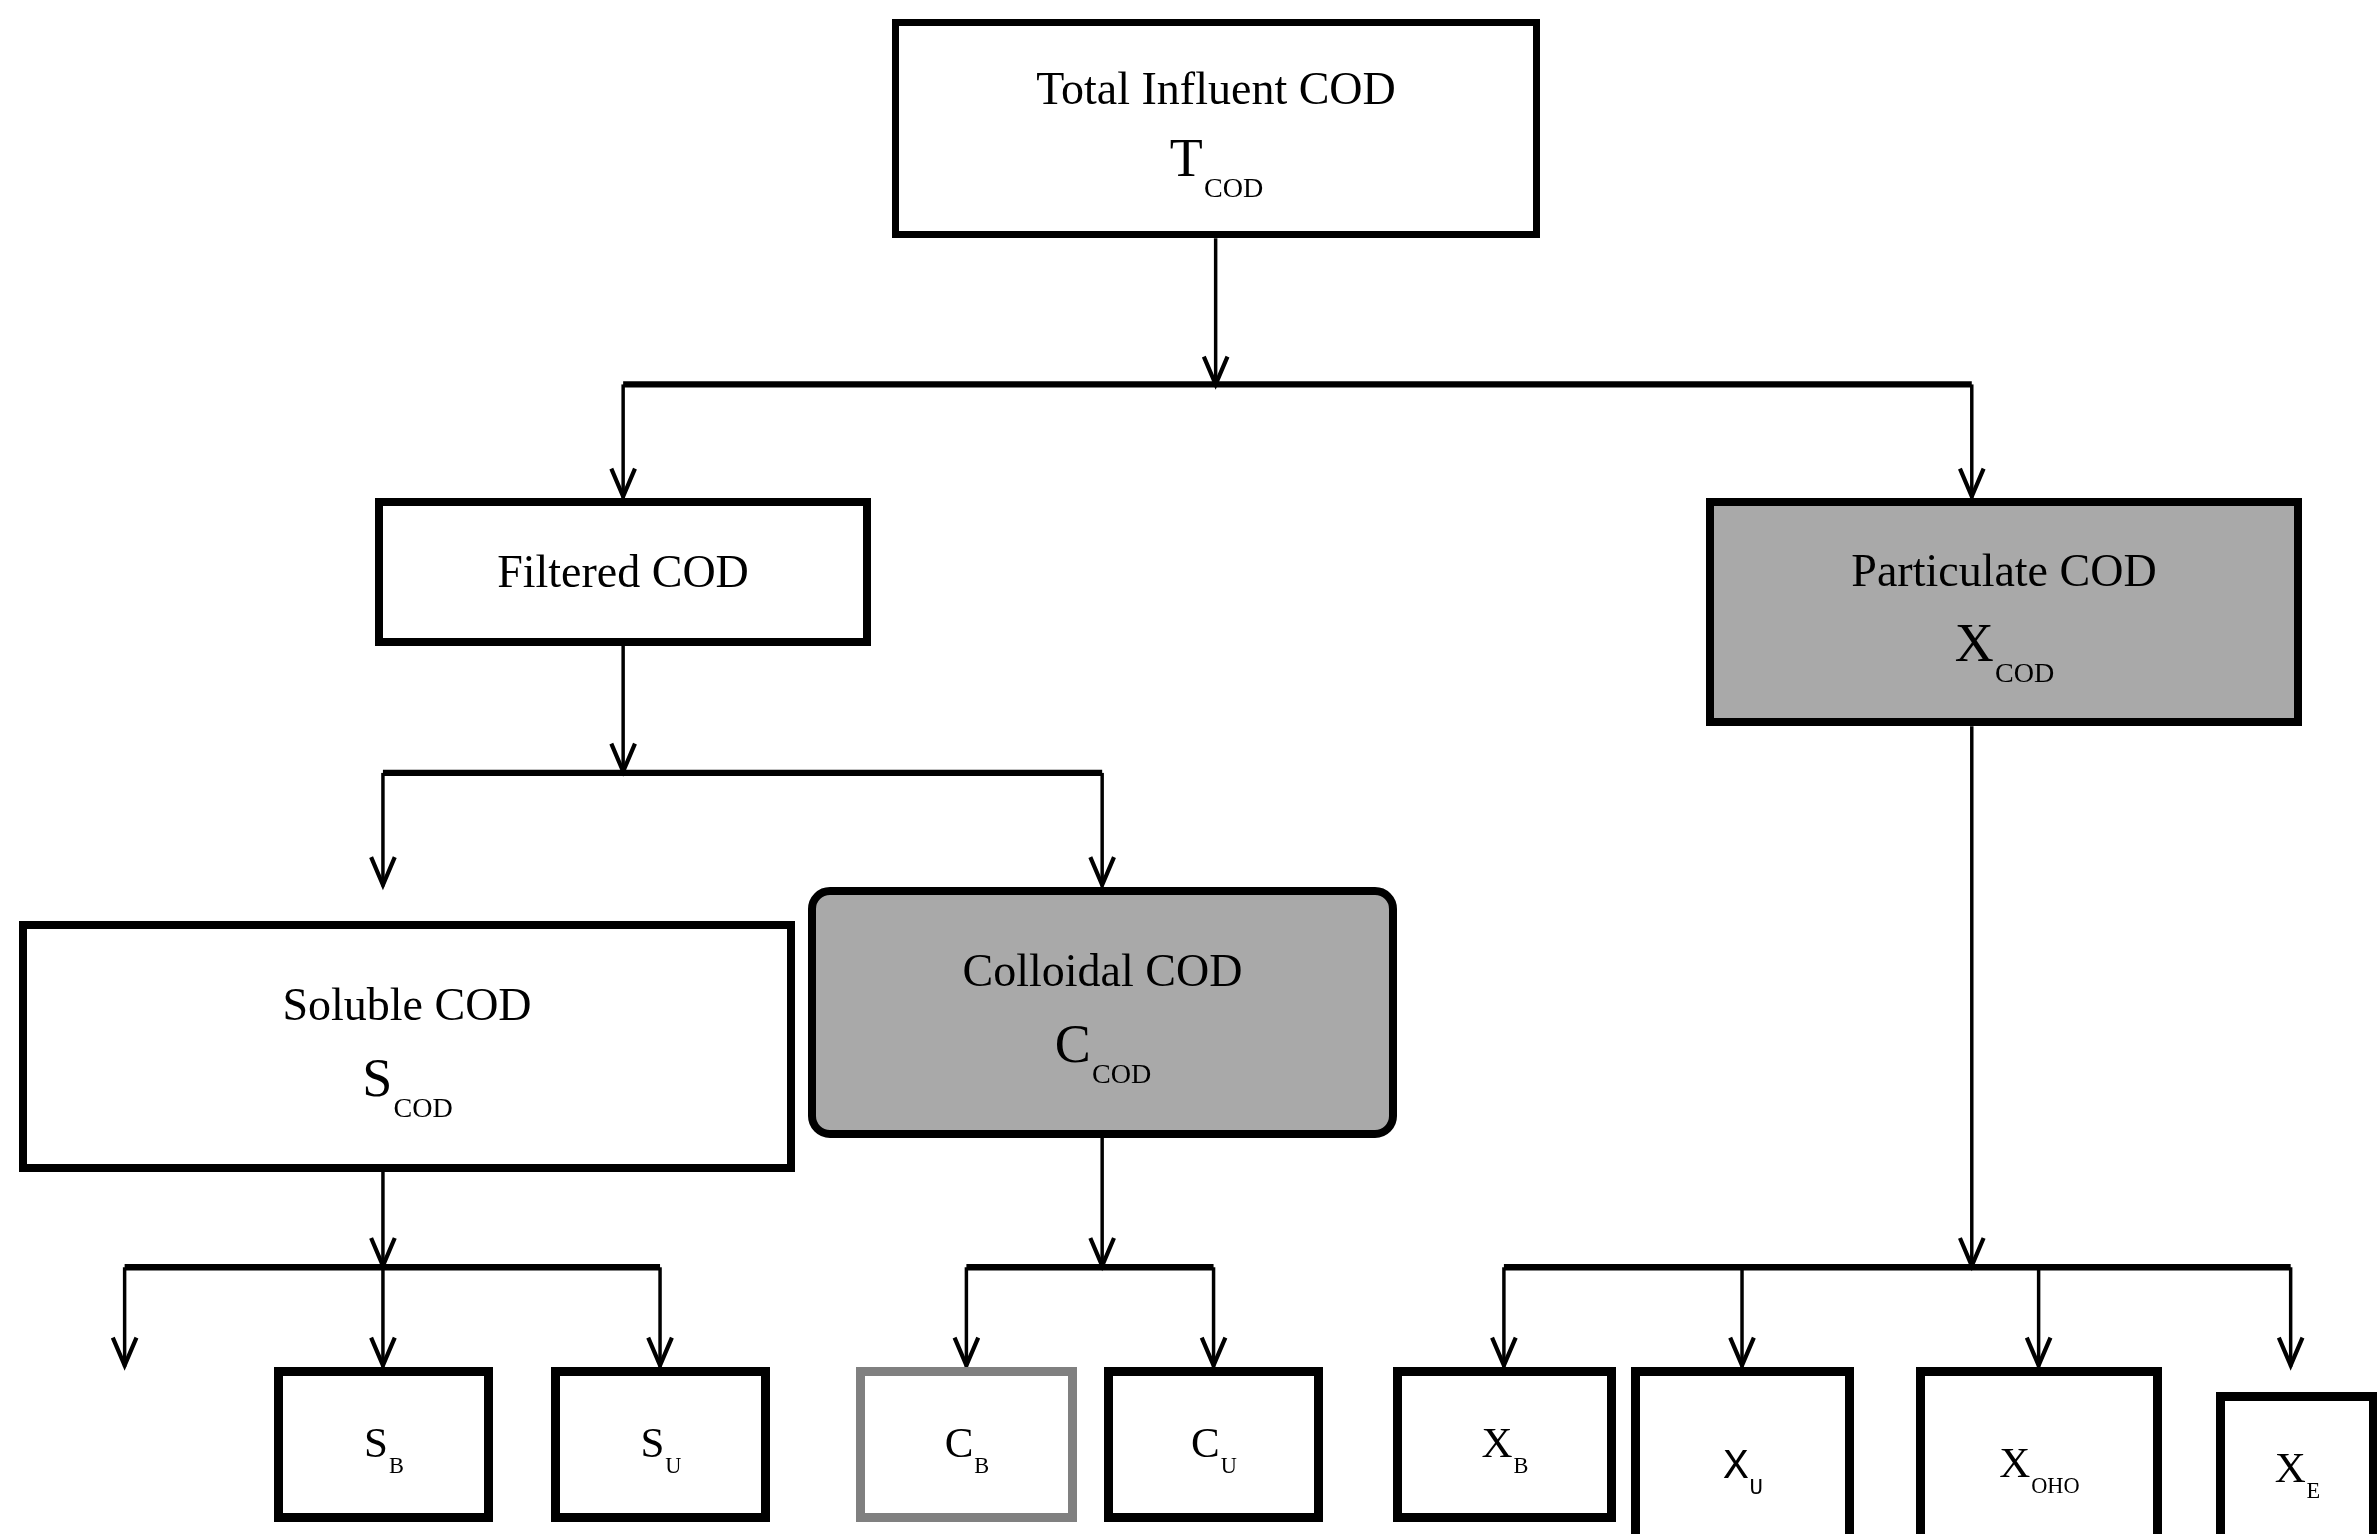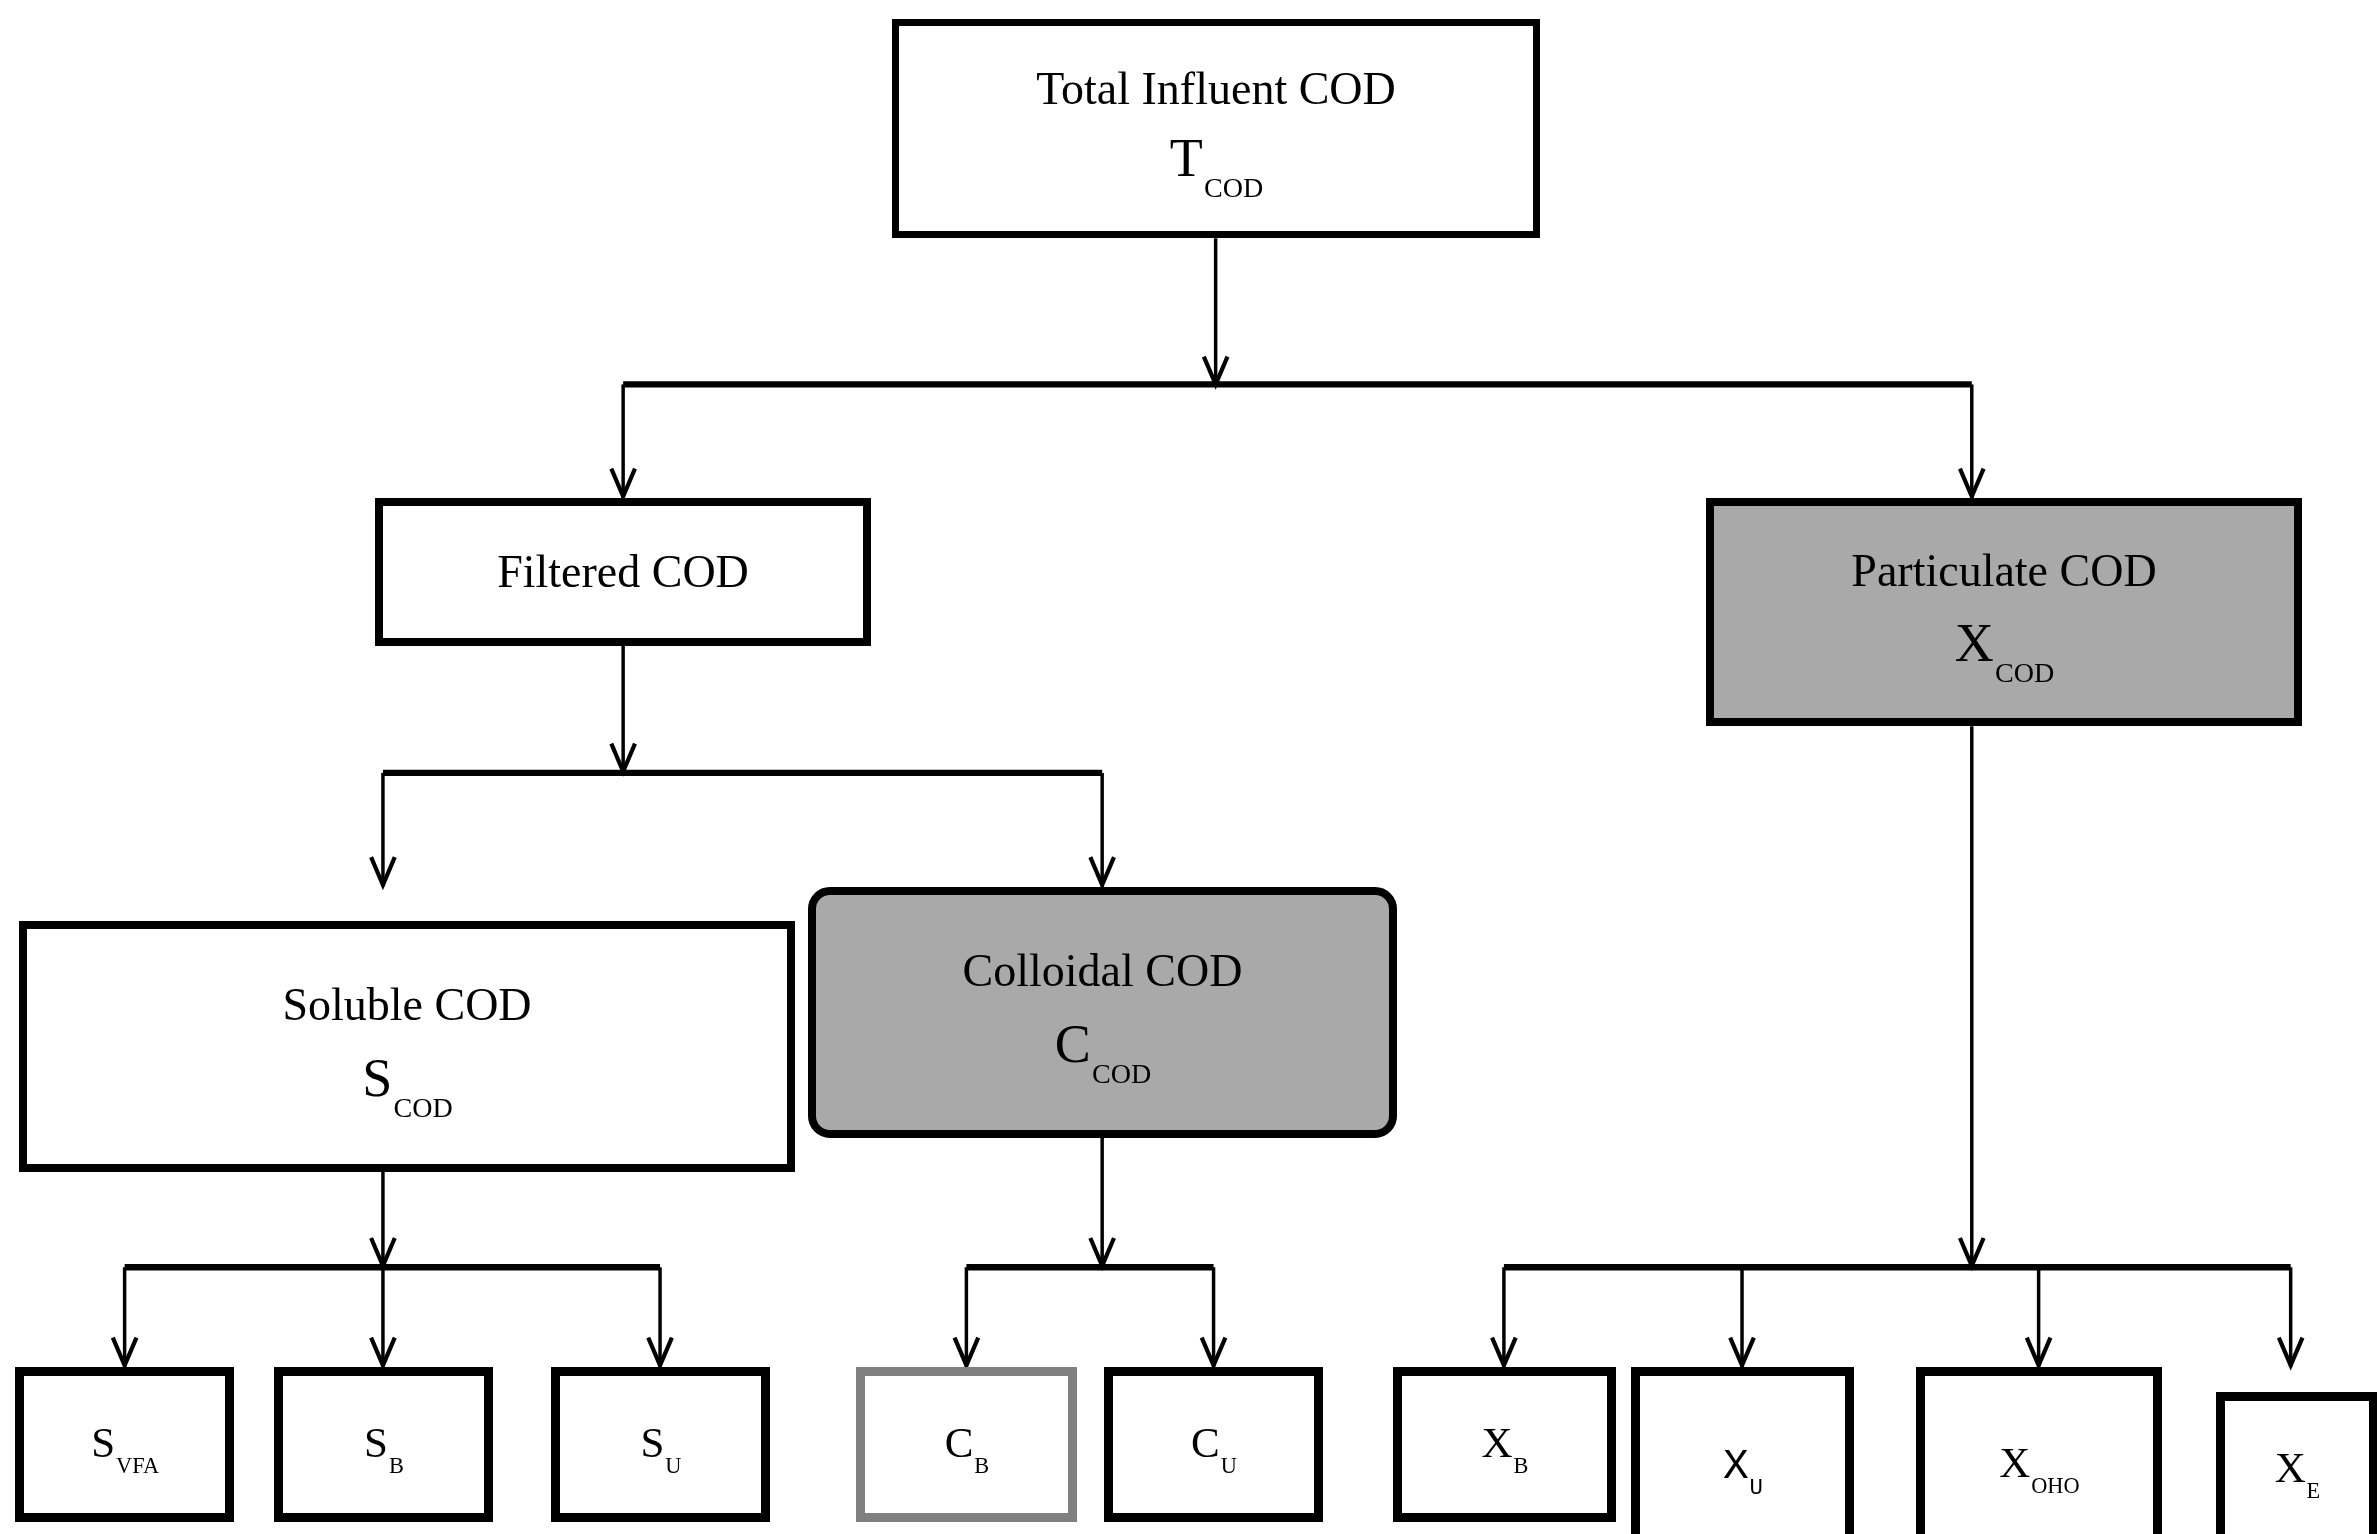--- a/index.html
+++ b/index.html
@@ -141,23 +141,20 @@
   <div class="node" style="left:19px; top:887px; width:776px; height:251px;margin-top:34px;">
     <div class="lbl">Soluble COD</div>
     <div class="sym"><span>S</span><sub>COD</sub></div>
   </div>
 
   <div class="node fill-gray" style="left:808px; top:887px; width:589px; height:251px;border-radius:22px;">
     <div class="lbl">Colloidal COD</div>
     <div class="sym"><span>C</span><sub>COD</sub></div>
   </div>
 
-  <div class="node small b13" style="left:15.3px; top:1367px; width:219px; height:155px;">
-    <div class="sym"><span>S</span><sub>VFA</sub></div>
-  </div>
   <div class="node small b13" style="left:274px; top:1367px; width:219px; height:155px;">
     <div class="sym"><span>S</span><sub>B</sub></div>
   </div>
   <div class="node small b13" style="left:551px; top:1367px; width:219px; height:155px;">
     <div class="sym"><span>S</span><sub>U</sub></div>
   </div>
 
   <div class="node small b13 border-gray" style="left:856px; top:1367px; width:221px; height:155px;">
     <div class="sym"><span>C</span><sub>B</sub></div>
   </div>

